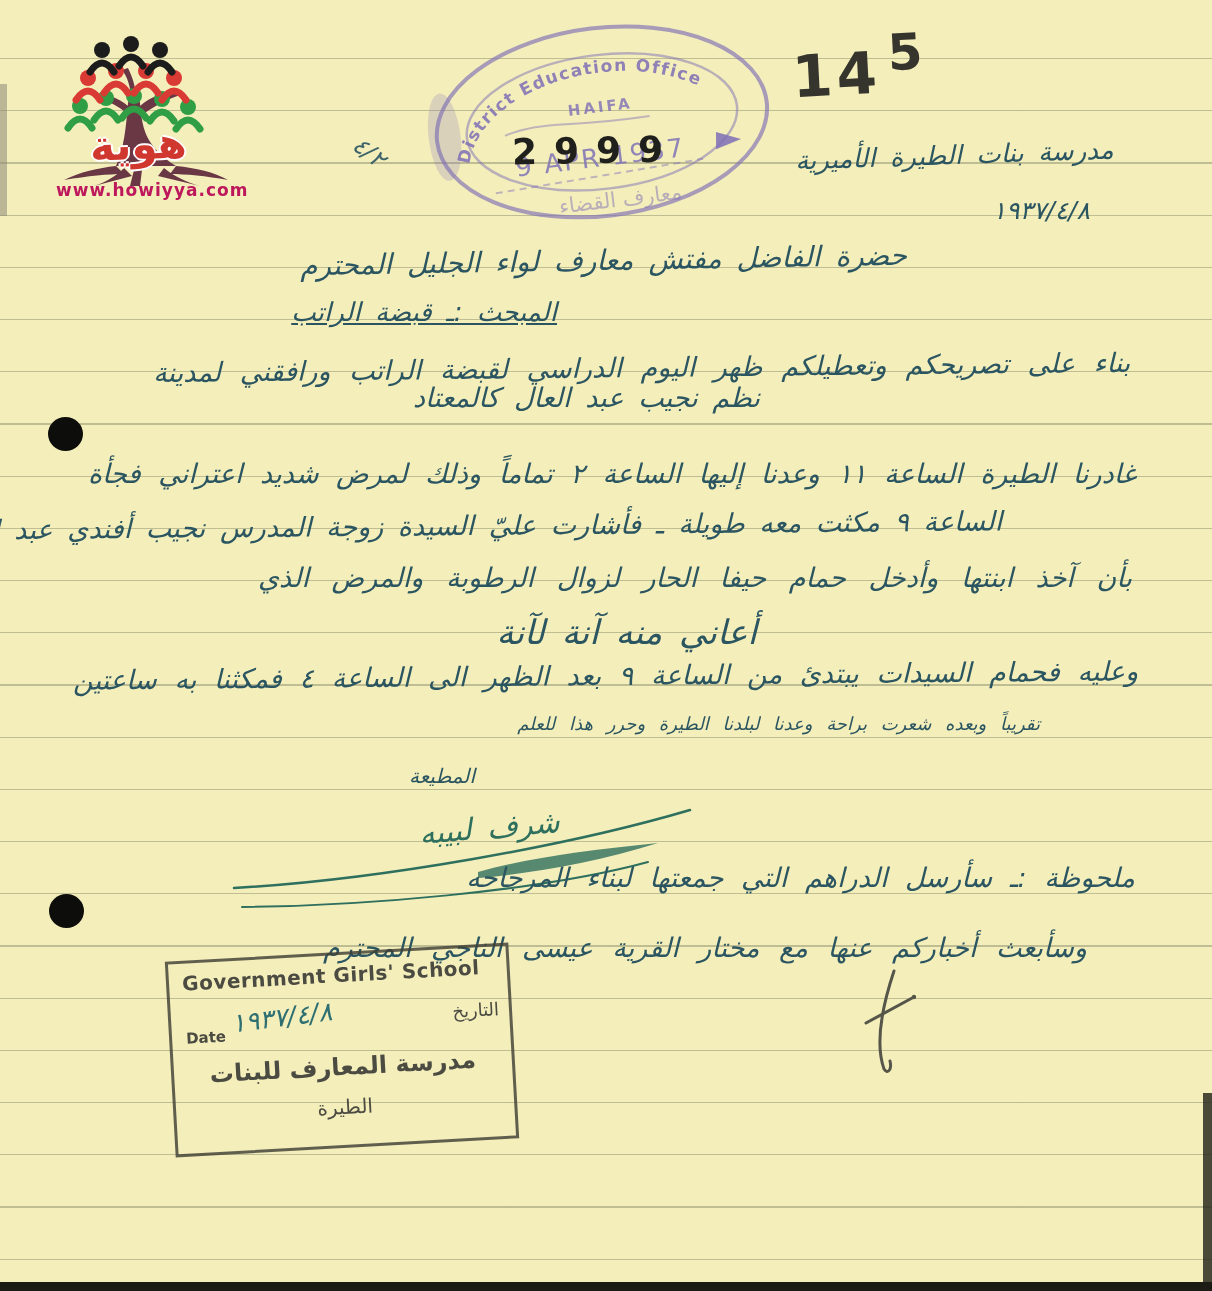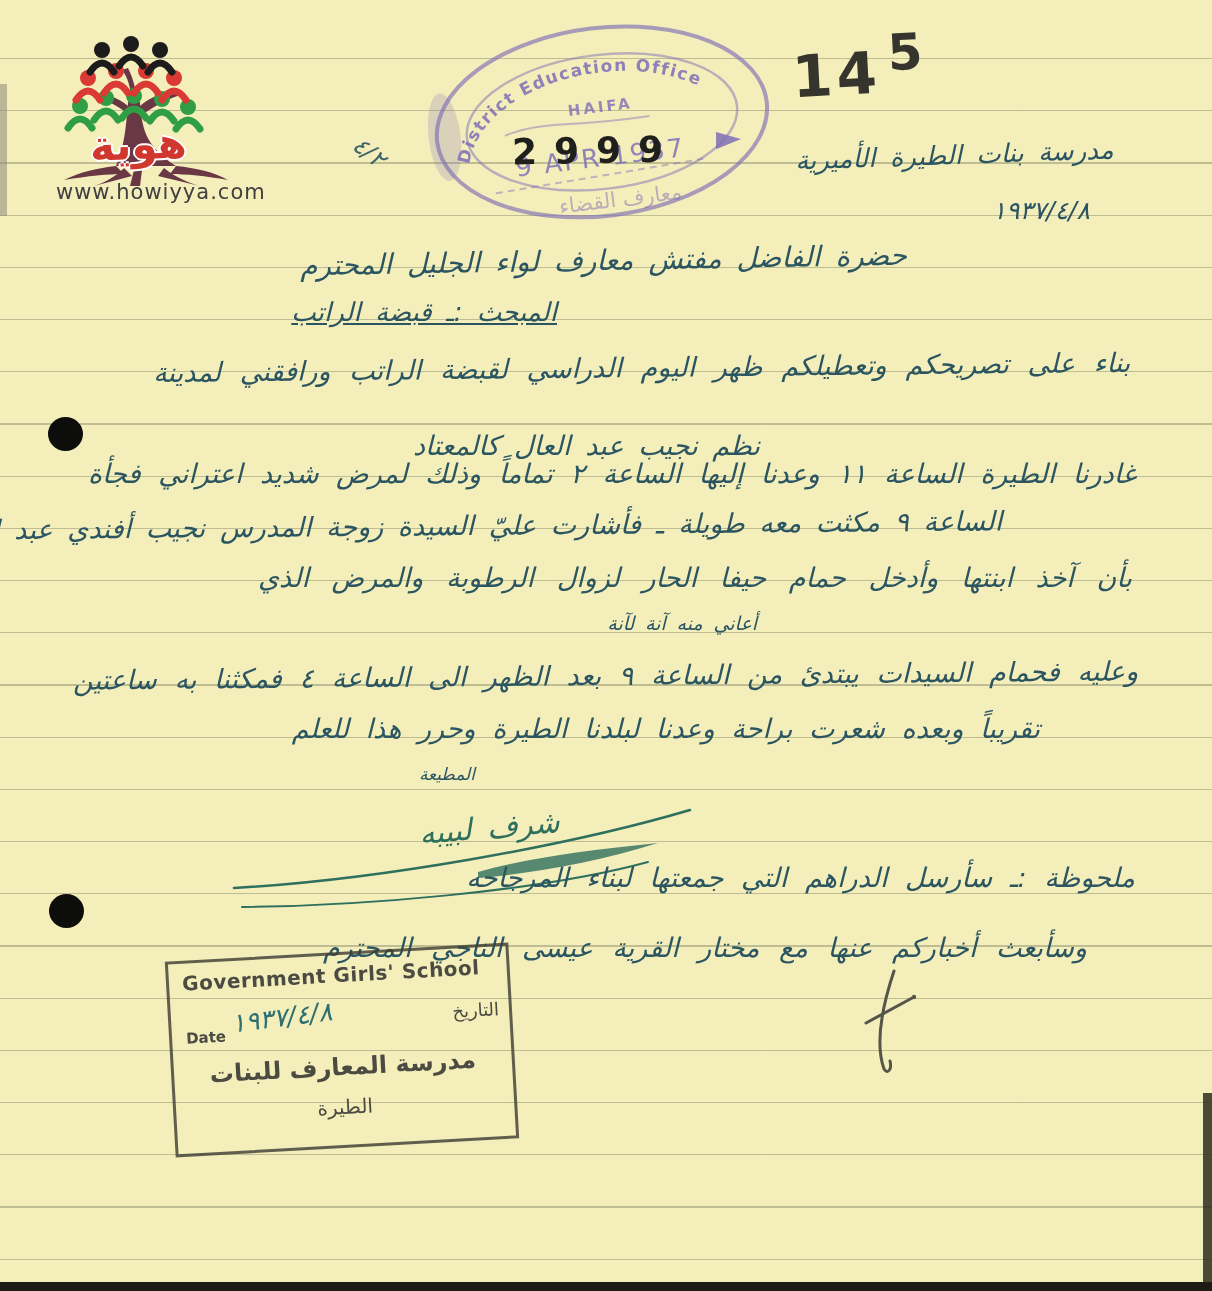--- a/index.html
+++ b/index.html
@@ -101,21 +101,21 @@
           <path d="M62 64 Q74 46 86 64" fill="none"></path>
         <circle cx="103" cy="36" r="8" stroke="none"></circle>
           <path d="M91 58 Q103 40 115 58" fill="none"></path>
         <circle cx="132" cy="42" r="8" stroke="none"></circle>
           <path d="M120 64 Q132 46 144 64" fill="none"></path>
       </g>
     </g>
   </svg>
   <div style="position:absolute;left:62px;top:112px;font-size:42px;font-weight:bold;color:#d0372e;
               text-shadow:-2px 0 #fff,2px 0 #fff,0 -2px #fff,0 2px #fff;direction:rtl;transform:rotate(-2deg);">هوية</div>
-  <div style="position:absolute;left:28px;top:172px;font-size:21px;font-weight:normal;color:#404040;letter-spacing:1px;">www.howiyya.com</div>
+  <div style="position:absolute;left:28px;top:172px;font-size:17px;font-weight:bold;color:#be185d;letter-spacing:1px;">www.howiyya.com</div>
 </div>
 
 <div style="position:absolute;left:426px;top:20px;width:350px;height:205px;transform:rotate(-7deg);">
   <svg width="350" height="205" viewBox="0 0 350 205">
     <defs>
       <path id="arcTop" d="M 38 138 A 140 88 0 0 1 316 126" fill="none"></path>
     </defs>
     <ellipse cx="176" cy="102" rx="166" ry="94" fill="none" stroke="#7e6fb6" stroke-width="4" opacity=".65"></ellipse>
     <ellipse cx="176" cy="102" rx="136" ry="67" fill="none" stroke="#7e6fb6" stroke-width="2.5" opacity=".5"></ellipse>
     <ellipse cx="18" cy="98" rx="16" ry="44" fill="#7e6fb6" opacity=".22"></ellipse>
@@ -139,29 +139,29 @@
 
 <div class="hw" style="left:352px;top:138px;font-size:24px;transform:rotate(38deg);opacity:.9;">٤/٢</div>
 
 <div class="hw" style="right:98px;top:140px;font-size:26px;transform:rotate(-2deg);">مدرسة بنات الطيرة الأميرية</div>
 <div class="hw" style="right:122px;top:196px;font-size:25px;letter-spacing:2px;">١٩٣٧/٤/٨</div>
 
 <div class="hw" style="right:305px;top:244px;font-size:28px;transform:rotate(-1deg);">حضرة الفاضل مفتش معارف لواء الجليل المحترم</div>
 <div class="hw" style="right:655px;top:297px;font-size:26px;text-decoration:underline;">المبحث :ـ قبضة الراتب</div>
 
 <div class="hw" style="right:82px;top:352px;font-size:27px;word-spacing:10px;transform:rotate(-.6deg);">بناء على تصريحكم وتعطيلكم ظهر اليوم الدراسي لقبضة الراتب ورافقني لمدينة</div>
-<div class="hw" style="right:452px;top:430px;font-size:27px;text-align:center;">نظم نجيب عبد العال كالمعتاد</div>
+<div class="hw" style="right:452px;top:382px;font-size:27px;text-align:center;">نظم نجيب عبد العال كالمعتاد</div>
 <div class="hw" style="right:76px;top:458px;font-size:27px;word-spacing:9px;">غادرنا الطيرة الساعة ١١ وعدنا إليها الساعة ٢ تماماً وذلك لمرض شديد اعتراني فجأة</div>
 <div class="hw" style="right:210px;top:510px;font-size:27px;transform:rotate(-.5deg);">الساعة ٩ مكثت معه طويلة ـ فأشارت عليّ السيدة زوجة المدرس نجيب أفندي عبد العال</div>
 <div class="hw" style="right:80px;top:562px;font-size:27px;word-spacing:14px;text-align:right;">بأن آخذ ابنتها وأدخل حمام حيفا الحار لزوال الرطوبة والمرض الذي</div>
-<div class="hw" style="right:455px;top:612px;font-size:19px;font-family:Liberation Serif, serif;">أعاني منه آنة لآنة</div>
+<div class="hw" style="right:455px;top:612px;font-size:34px;">أعاني منه آنة لآنة</div>
 <div class="hw" style="right:74px;top:660px;font-size:27px;word-spacing:9px;transform:rotate(-.5deg);">وعليه فحمام السيدات يبتدئ من الساعة ٩ بعد الظهر الى الساعة ٤ فمكثنا به ساعتين</div>
-<div class="hw" style="right:172px;top:713px;font-size:27px;word-spacing:8px;">تقريباً وبعده شعرت براحة وعدنا لبلدنا الطيرة وحرر هذا للعلم</div>
+<div class="hw" style="right:172px;top:713px;font-size:18px;word-spacing:8px;">تقريباً وبعده شعرت براحة وعدنا لبلدنا الطيرة وحرر هذا للعلم</div>
 
-<div class="hw" style="right:737px;top:764px;font-size:17px;">المطيعة</div>
+<div class="hw" style="right:737px;top:764px;font-size:20px;">المطيعة</div>
 <div class="hw" style="right:652px;top:810px;font-size:30px;transform:rotate(-5deg);color:#2e6f5e;">شرف لبيبه</div>
 <svg style="position:absolute;left:228px;top:788px;" width="480" height="135" viewBox="0 0 480 135">
   <path d="M462 22 C340 58 150 92 6 100" stroke="#2e6f5e" stroke-width="2.5" fill="none" stroke-linecap="round"></path>
   <path d="M420 74 C310 104 130 118 14 119" stroke="#2e6f5e" stroke-width="2" fill="none" stroke-linecap="round"></path>
   <path d="M250 84 C300 70 360 62 430 55 C370 74 300 86 250 90 Z" fill="#2e6f5e" opacity=".8"></path>
 </svg>
 
 <div class="hw" style="right:77px;top:862px;font-size:27px;word-spacing:9px;margin-left:12px;">ملحوظة :ـ سأرسل الدراهم التي جمعتها لبناء المرجاحه</div>
 <div class="hw" style="right:125px;top:912px;font-size:27px;word-spacing:11px;margin-top:20px;">وسأبعث أخباركم عنها مع مختار القرية عيسى الناجي المحترم</div>
 

